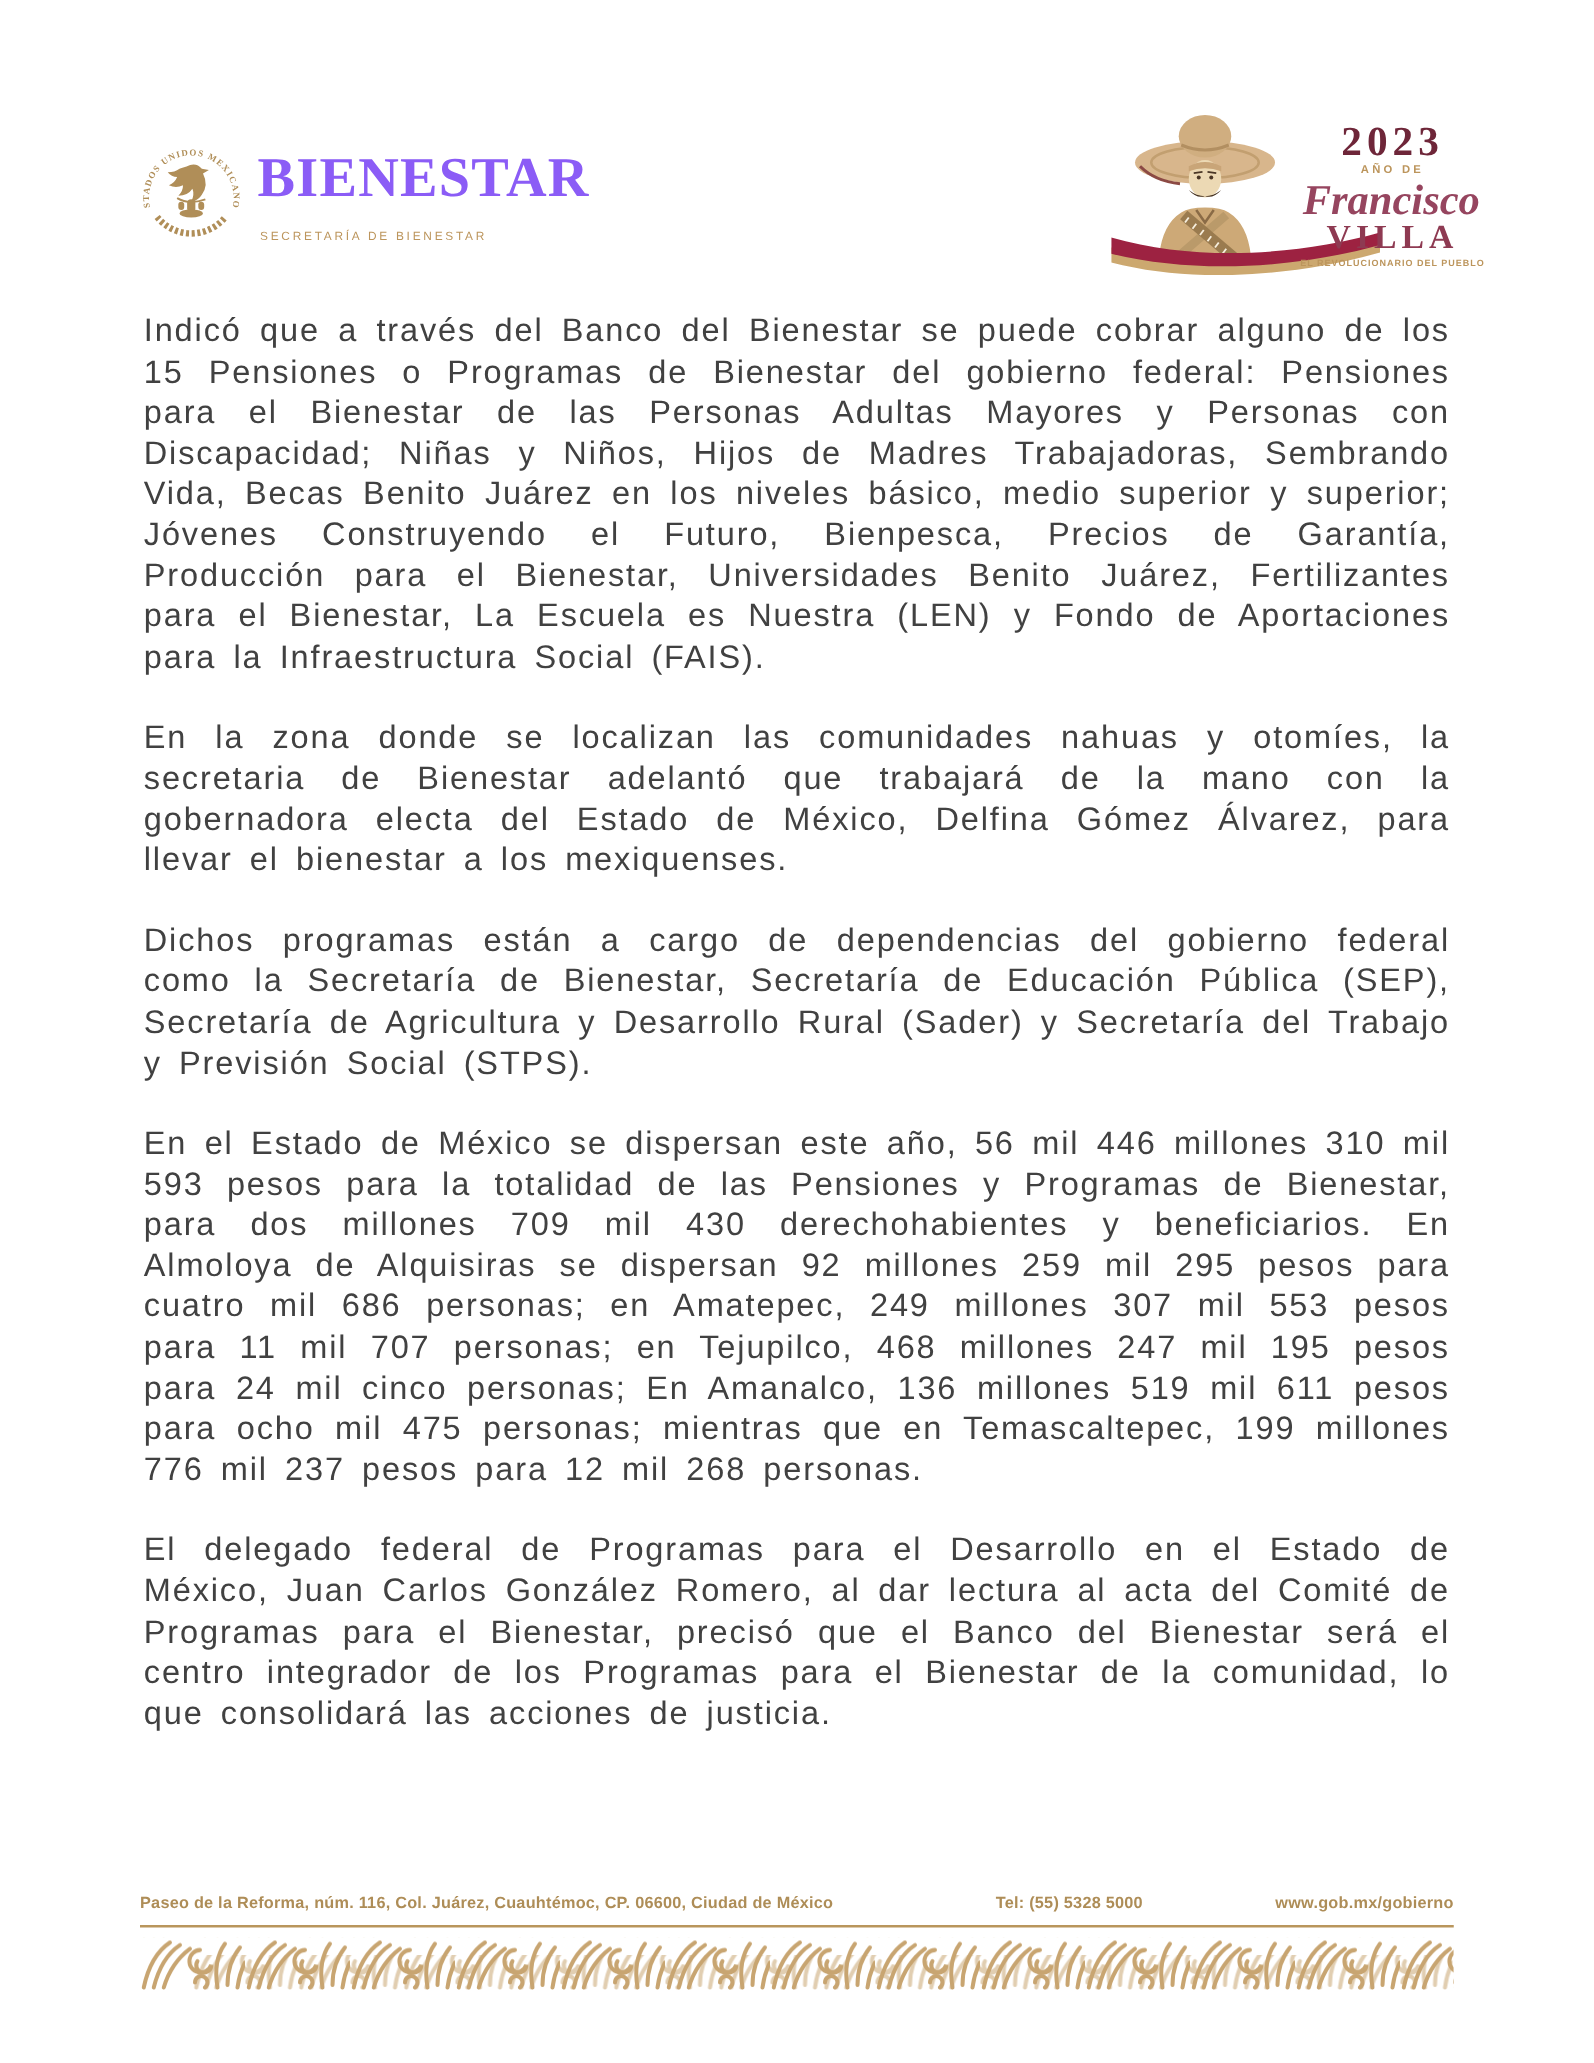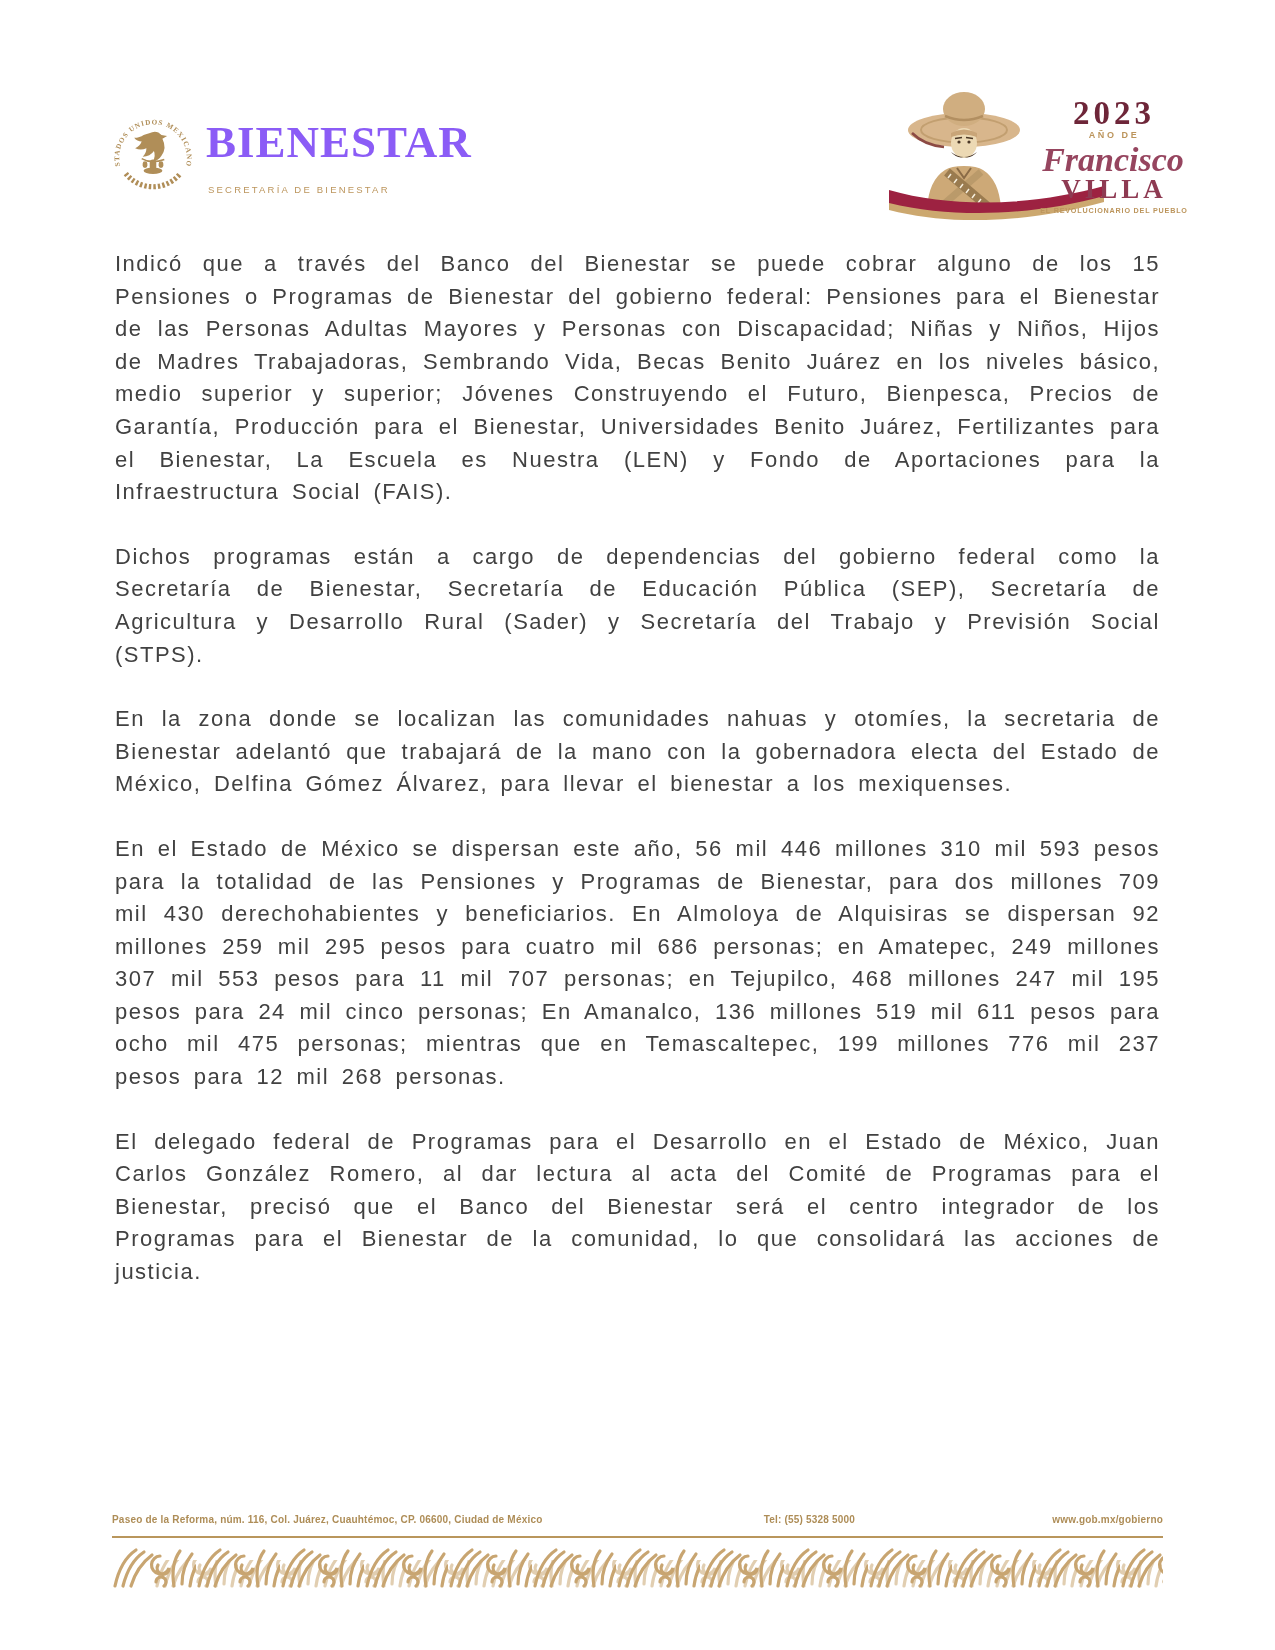--- a/index.html
+++ b/index.html
@@ -46,38 +46,38 @@
                  fill:#8E3A52;letter-spacing:4px;}
   .villa-tagline{font-family:"Liberation Sans",sans-serif;font-size:7.2px;font-weight:bold;
                  fill:#BC955C;letter-spacing:.8px;}
 
   
   .content{
     position:absolute;left:115px;top:248px;width:1045px;
   }
   .content p{
     margin:0 0 32px 0;
-    font-size:22px;line-height:32.6px;
+    font-size:26px;line-height:32.6px;
     letter-spacing:1.5px;word-spacing:5px;
     color:#414141;
     text-align:justify;
   }
   .content p.last-par{margin-bottom:0;}
   .divider{
     margin:0;
     text-align:center;
     font-size:23px;font-weight:bold;color:#1d1d1d;
     letter-spacing:1px;line-height:34px;
   }
 
   
   .footer{position:absolute;left:112px;top:1514px;width:1051px;}
   .footer-row{
     display:flex;justify-content:space-between;align-items:baseline;
-    font-size:10px;font-weight:bold;color:#AE8D57;letter-spacing:.2px;
+    font-size:13px;font-weight:bold;color:#AE8D57;letter-spacing:.2px;
   }
   .footer-row .phone{margin-left:40px;margin-right:16px;}
   .footer-rule{margin-top:11px;height:2px;background:#B9965C;}
   .ornament{display:block;margin-top:8px;width:1051px;height:42px;}
 </style>
 </head>
 <body>
 
 <div class="page">
 
@@ -134,22 +134,22 @@
       <text x="225" y="44" text-anchor="middle" class="villa-year">2023</text>
       <text x="225" y="58" text-anchor="middle" class="villa-kicker">AÑO DE</text>
       <text x="224" y="91" text-anchor="middle" class="villa-name">Francisco</text>
       <text x="225" y="118" text-anchor="middle" class="villa-surname">VILLA</text>
       <text x="225" y="133" text-anchor="middle" class="villa-tagline">EL REVOLUCIONARIO DEL PUEBLO</text>
     </svg>
   </div>
 
   <main class="content">
     <p>Indicó que a través del Banco del Bienestar se puede cobrar alguno de los 15 Pensiones o Programas de Bienestar del gobierno federal: Pensiones para el Bienestar de las Personas Adultas Mayores y Personas con Discapacidad; Niñas y Niños, Hijos de Madres Trabajadoras, Sembrando Vida, Becas Benito Juárez en los niveles básico, medio superior y superior; Jóvenes Construyendo el Futuro, Bienpesca, Precios de Garantía, Producción para el Bienestar, Universidades Benito Juárez, Fertilizantes para el Bienestar, La Escuela es Nuestra (LEN) y Fondo de Aportaciones para la Infraestructura Social (FAIS).</p>
+    <p>En la zona donde se localizan las comunidades nahuas y otomíes, la secretaria de Bienestar adelantó que trabajará de la mano con la gobernadora electa del Estado de México, Delfina Gómez Álvarez, para llevar el bienestar a los mexiquenses.</p>
     <p>Dichos programas están a cargo de dependencias del gobierno federal como la Secretaría de Bienestar, Secretaría de Educación Pública (SEP), Secretaría de Agricultura y Desarrollo Rural (Sader) y Secretaría del Trabajo y Previsión Social (STPS).</p>
-    <p>En la zona donde se localizan las comunidades nahuas y otomíes, la secretaria de Bienestar adelantó que trabajará de la mano con la gobernadora electa del Estado de México, Delfina Gómez Álvarez, para llevar el bienestar a los mexiquenses.</p>
     <p>En el Estado de México se dispersan este año, 56 mil 446 millones 310 mil 593 pesos para la totalidad de las Pensiones y Programas de Bienestar, para dos millones 709 mil 430 derechohabientes y beneficiarios. En Almoloya de Alquisiras se dispersan 92 millones 259 mil 295 pesos para cuatro mil 686 personas; en Amatepec, 249 millones 307 mil 553 pesos para 11 mil 707 personas; en Tejupilco, 468 millones 247 mil 195 pesos para 24 mil cinco personas; En Amanalco, 136 millones 519 mil 611 pesos para ocho mil 475 personas; mientras que en Temascaltepec, 199 millones 776 mil 237 pesos para 12 mil 268 personas.</p>
     <p>El delegado federal de Programas para el Desarrollo en el Estado de México, Juan Carlos González Romero, al dar lectura al acta del Comité de Programas para el Bienestar, precisó que el Banco del Bienestar será el centro integrador de los Programas para el Bienestar de la comunidad, lo que consolidará las acciones de justicia.</p>
   </main>
 
   <footer class="footer">
     <div class="footer-row">
       <span class="address">Paseo de la Reforma, núm. 116, Col. Juárez, Cuauhtémoc, CP. 06600, Ciudad de México</span>
       <span class="phone">Tel: (55) 5328 5000</span>
       <span class="website">www.gob.mx/gobierno</span>
     </div>

